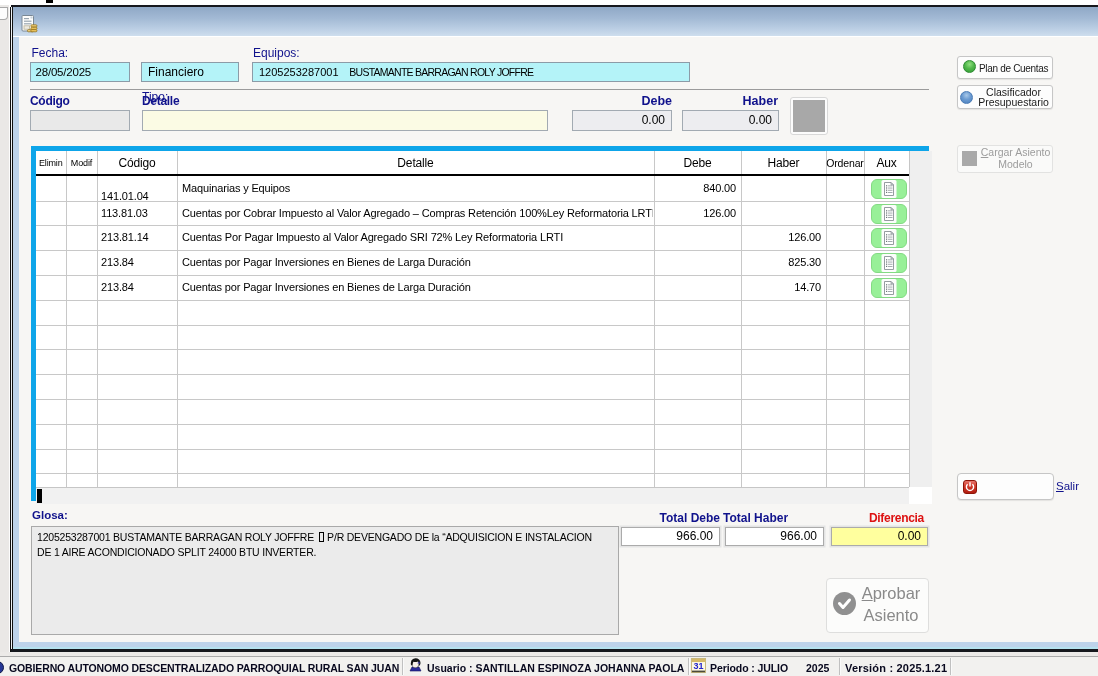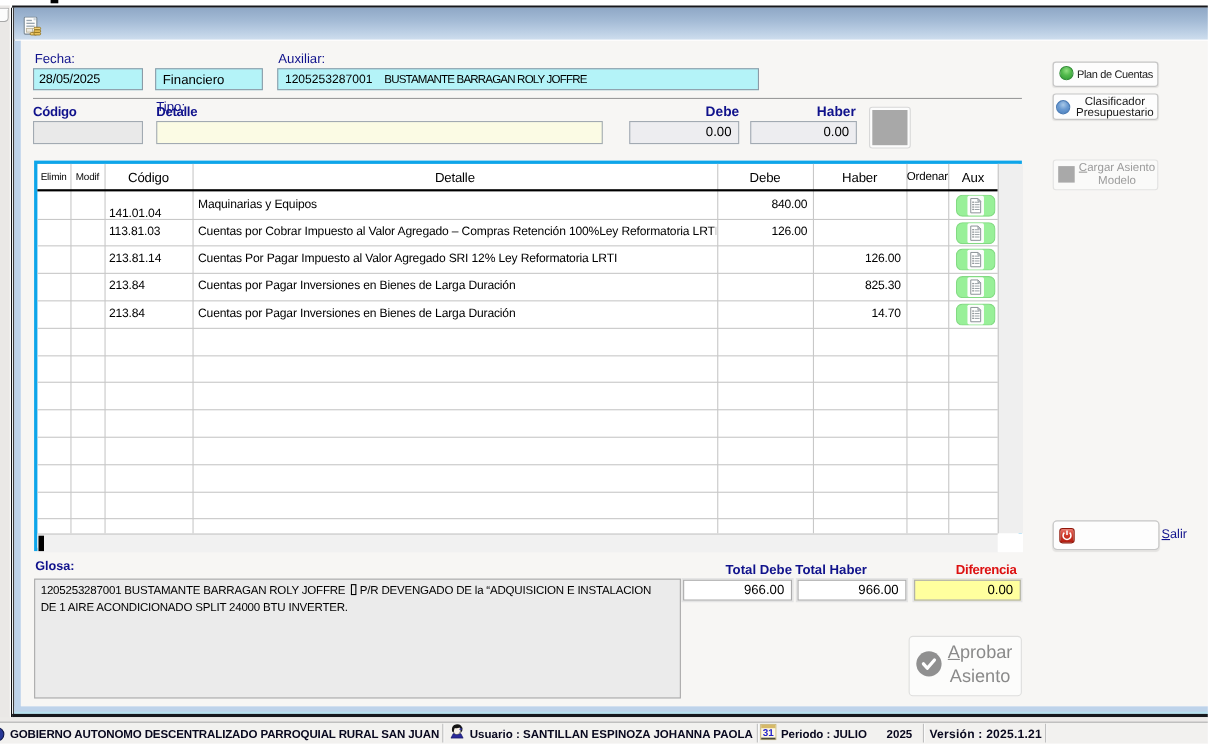--- a/index.html
+++ b/index.html
@@ -47,39 +47,39 @@
 <div class="abs" style="left:13.3px;top:36.5px;width:5.7px;height:611px;background:#BED3EA;"></div>
 <div class="abs" style="left:13.3px;top:642px;width:1084.7px;height:5.5px;background:#BED3EA;"></div>
 <div class="abs" style="left:13.3px;top:647.2px;width:1084.7px;height:2.2px;background:#B6E2EF;"></div>
 <div class="abs" style="left:10.5px;top:649.4px;width:1087.5px;height:2.2px;background:#16181D;"></div>
 <div class="abs" style="left:0;top:651.6px;width:1098px;height:4.6px;background:#ECEAE8;"></div>
 
 <div class="abs" style="left:19px;top:36.5px;width:1079px;height:605.5px;background:#F7F6F4;"></div>
 
 <div class="abs navy" style="left:31.5px;top:46px;font-size:12px;">Fecha:</div>
 <div class="abs navy" style="left:142px;top:46px;font-size:12px;margin-top:44px;">Tipo:</div>
-<div class="abs navy" style="left:253px;top:46px;font-size:12px;">Auxiliar:</div>
+<div class="abs navy" style="left:253px;top:46px;font-size:12px;">Equipos:</div>
 <div class="abs" style="left:30px;top:62px;width:100px;height:20px;background:#B4F3F8;border:1px solid #8C9BA7;font-size:11.5px;letter-spacing:-0.2px;line-height:18px;padding-left:4.5px;">28/05/2025</div>
 <div class="abs" style="left:141px;top:62px;width:98px;height:20px;background:#B4F3F8;border:1px solid #8C9BA7;font-size:12px;line-height:18px;padding-left:6px;">Financiero</div>
 <div class="abs" style="left:252px;top:62px;width:438px;height:20px;background:#B4F3F8;border:1px solid #8C9BA7;font-size:11px;line-height:18px;padding-left:6px;"><span style="font-size:11px;">1205253287001</span><span style="font-size:10.5px;letter-spacing:-0.75px;">&nbsp;&nbsp;&nbsp;&nbsp;&nbsp;BUSTAMANTE BARRAGAN ROLY JOFFRE</span></div>
 
 <div class="abs" style="left:30px;top:89px;width:899px;height:1px;background:#9B9B9B;"></div>
 
 <div class="abs navy b" style="left:30px;top:94px;font-size:12px;letter-spacing:-0.3px;">Código</div>
 <div class="abs navy b" style="left:142px;top:94px;font-size:12px;letter-spacing:-0.3px;">Detalle</div>
 <div class="abs navy b" style="left:572px;top:94px;width:100px;font-size:12.5px;text-align:right;">Debe</div>
 <div class="abs navy b" style="left:682px;top:94px;width:96px;font-size:12.5px;text-align:right;">Haber</div>
 <div class="abs" style="left:30px;top:110px;width:100px;height:21px;background:#E9E9E9;border:1px solid #A2AAB2;"></div>
 <div class="abs" style="left:142px;top:110px;width:406px;height:21px;background:#FBFBE4;border:1px solid #A2AAB2;"></div>
 <div class="abs" style="left:572px;top:110px;width:100px;height:21px;background:#EDEDF0;border:1px solid #A2AAB2;font-size:12px;line-height:19px;text-align:right;padding-right:6px;">0.00</div>
 <div class="abs" style="left:682px;top:110px;width:97px;height:21px;background:#EDEDF0;border:1px solid #A2AAB2;font-size:12px;line-height:19px;text-align:right;padding-right:6px;">0.00</div>
 <div class="abs" style="left:790px;top:97px;width:38px;height:38px;background:#FCFCFC;border:1px solid #D8D8D8;border-radius:3px;"></div>
 <div class="abs" style="left:793px;top:100px;width:32px;height:32px;background:#A8A8A8;"></div>
 
-<div id="tbl" class="abs" style="left:30.5px;top:145.5px;width:898px;height:355px;border:3px solid #0ea5e9;background:#fff;font-size:11px;letter-spacing:-0.15px;color:#000;">
+<div id="tbl" class="abs" style="left:30.5px;top:145.5px;width:898px;height:355px;border:5px solid #0ea5e9;background:#fff;font-size:11px;letter-spacing:-0.15px;color:#000;">
 
   <div class="abs gv" style="left:30.5px;"></div>
   <div class="abs gv" style="left:61.5px;"></div>
   <div class="abs gv" style="left:141.5px;"></div>
   <div class="abs gv" style="left:618.5px;"></div>
   <div class="abs gv" style="left:705.5px;"></div>
   <div class="abs gv" style="left:790.5px;"></div>
   <div class="abs gv" style="left:828.5px;"></div>
 
   <div class="abs" style="left:0;top:0;width:30.5px;height:24px;font-size:9px;text-align:center;line-height:24px;">Elimin</div>
@@ -107,21 +107,21 @@
 
   <div class="abs" style="left:65.5px;top:33px;line-height:24.6px;text-align:right;">141.01.04</div>
   <div class="abs" style="left:146.5px;top:25.5px;line-height:24.6px;">Maquinarias y Equipos</div>
   <div class="abs" style="left:618.5px;top:25.5px;width:82px;text-align:right;line-height:24.6px;">840.00</div>
 
   <div class="abs" style="left:65.5px;top:50.1px;line-height:24.6px;">113.81.03</div>
   <div class="abs" style="left:146.5px;top:50.1px;width:471px;line-height:24.6px;white-space:nowrap;overflow:hidden;">Cuentas por Cobrar Impuesto al Valor Agregado – Compras Retención 100%Ley Reformatoria LRTI</div>
   <div class="abs" style="left:618.5px;top:50.1px;width:82px;text-align:right;line-height:24.6px;">126.00</div>
 
   <div class="abs" style="left:65.5px;top:74.9px;line-height:24.6px;">213.81.14</div>
-  <div class="abs" style="left:146.5px;top:74.9px;width:471px;line-height:24.6px;white-space:nowrap;overflow:hidden;">Cuentas Por Pagar Impuesto al Valor Agregado SRI 12% Ley Reformatoria LRTI</div>
+  <div class="abs" style="left:146.5px;top:74.9px;width:471px;line-height:24.6px;white-space:nowrap;overflow:hidden;">Cuentas Por Pagar Impuesto al Valor Agregado SRI 72% Ley Reformatoria LRTI</div>
   <div class="abs" style="left:705.5px;top:74.9px;width:80px;text-align:right;line-height:24.6px;">126.00</div>
 
   <div class="abs" style="left:65.5px;top:99.7px;line-height:24.6px;">213.84</div>
   <div class="abs" style="left:146.5px;top:99.7px;width:471px;line-height:24.6px;white-space:nowrap;overflow:hidden;">Cuentas por Pagar Inversiones en Bienes de Larga Duración</div>
   <div class="abs" style="left:705.5px;top:99.7px;width:80px;text-align:right;line-height:24.6px;">825.30</div>
 
   <div class="abs" style="left:65.5px;top:124.5px;line-height:24.6px;">213.84</div>
   <div class="abs" style="left:146.5px;top:124.5px;width:471px;line-height:24.6px;white-space:nowrap;overflow:hidden;">Cuentas por Pagar Inversiones en Bienes de Larga Duración</div>
   <div class="abs" style="left:705.5px;top:124.5px;width:80px;text-align:right;line-height:24.6px;">14.70</div>
 

